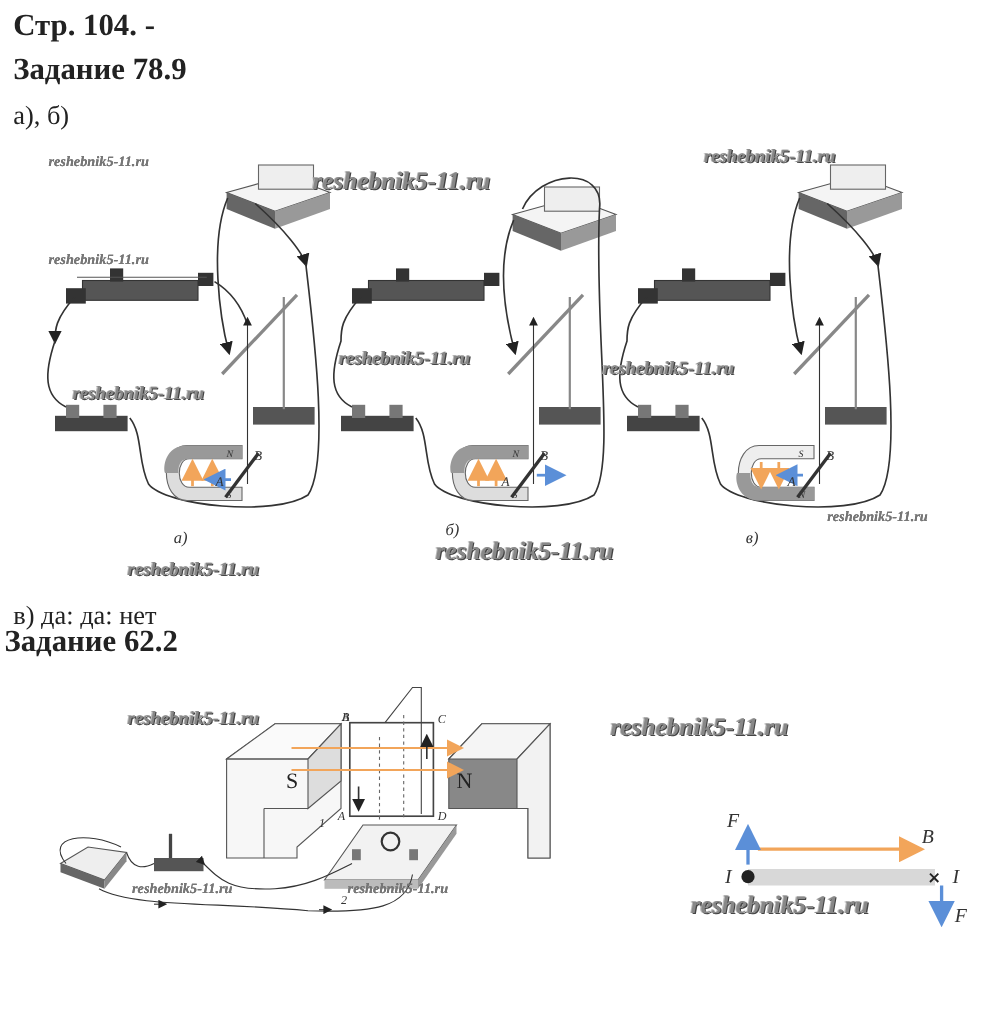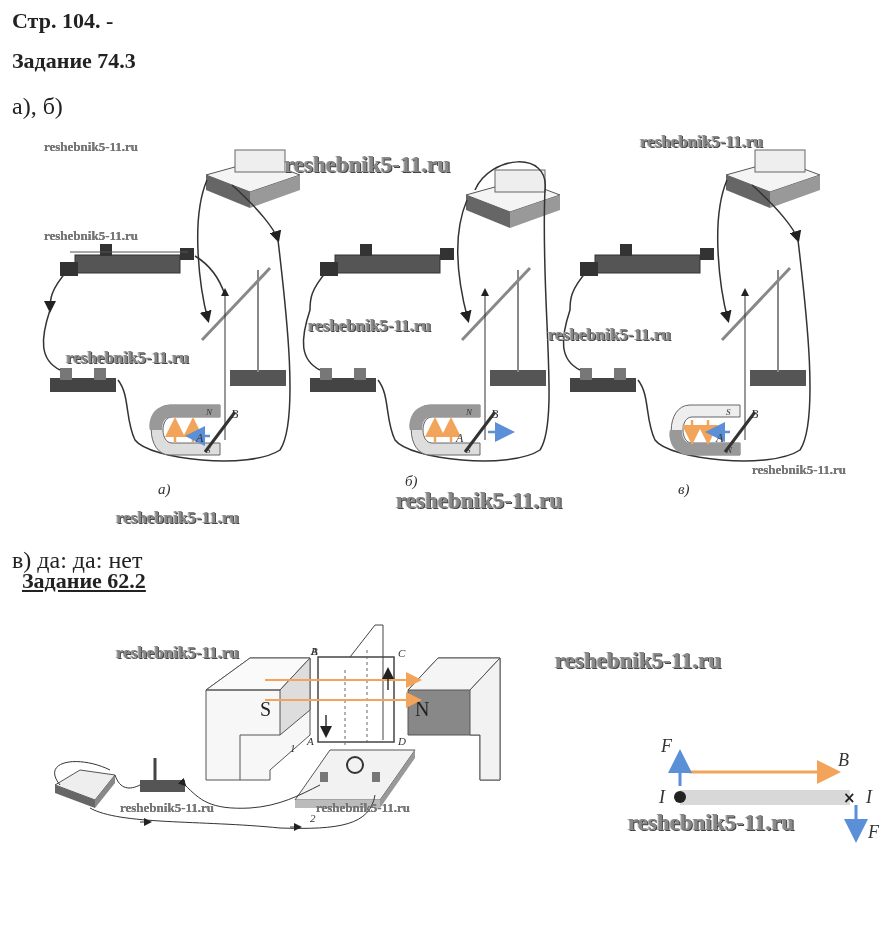--- a/index.html
+++ b/index.html
@@ -1,33 +1,33 @@
 <!DOCTYPE html>
 <html><head>
 <meta charset="utf-8">
 <style>
   html,body{margin:0;padding:0;background:#fff;}
   body{width:896px;height:931px;position:relative;overflow:hidden;font-family:"Liberation Serif",serif;color:#222;}
   .txt{position:absolute;white-space:nowrap;}
-  .h{font-weight:bold;font-size:22px;}
+  .h{font-weight:bold;font-size:28px;}
   .p{font-size:24px;}
   .wm{position:absolute;white-space:nowrap;font-family:"Liberation Serif",serif;font-weight:bold;color:#888;letter-spacing:0px;
-      text-shadow:1px 1px 0 #444,-1px 0 0 #bbb;}
+      text-shadow:1px 1px 0 #444,-1px 0 0 #bbb;font-style:italic;}
   .wm.sm{font-size:13px;color:#777;text-shadow:0 0 0 #555;}
   .wm.md{font-size:17px;}
   .wm.lg{font-size:23px;}
   svg{position:absolute;left:0;top:0;}
   .cap{font-family:"Liberation Serif",serif;font-style:italic;fill:#333;}
   .lbl{font-family:"Liberation Serif",serif;font-style:italic;fill:#333;}
 </style>
 </head>
 <body>
 
 <div class="txt h" style="left:12px;top:8px;">Стр. 104. -</div>
-<div class="txt h" style="left:12px;top:48px;">Задание 74.3</div>
+<div class="txt h" style="left:12px;top:48px;">Задание 78.9</div>
 <div class="txt p" style="left:12px;top:93px;">а), б)</div>
 
 <svg width="896" height="520" viewBox="0 0 896 520">
   <defs>
     <marker id="ah" markerWidth="8" markerHeight="8" refX="6" refY="4" orient="auto">
         <path d="M0,0 L8,4 L0,8 z" fill="#222"></path>
       </marker>
     <marker id="ao" markerWidth="8" markerHeight="8" refX="6" refY="4" orient="auto">
         <path d="M0,0 L8,4 L0,8 z" fill="#f2a55a"></path>
       </marker>
@@ -146,21 +146,21 @@
     <line x1="188" y1="420" x2="188" y2="440" stroke="#f2a55a" stroke-width="2.5" marker-end="url(#ao)"></line>
     <line x1="210" y1="432" x2="190" y2="432" stroke="#5b8fd8" stroke-width="2.5" marker-end="url(#ab)"></line>
     <line x1="205" y1="452" x2="235" y2="412" stroke="#333" stroke-width="3"></line>
     <text x="196" y="442" font-size="12" class="lbl">A</text>
     <text x="231" y="418" font-size="12" class="lbl">B</text>
     <text x="158" y="494" font-size="15" class="cap">в)</text>
   </g>
 </svg>
 
 <div class="txt p" style="left:12px;top:525px;margin-top:22px;">в) да: да: нет</div>
-<div class="txt h" style="left:22px;top:568px;text-decoration:underline;">Задание 62.2</div>
+<div class="txt h" style="left:4px;top:568px;">Задание 62.2</div>
 
 <svg width="896" height="931" viewBox="0 0 896 931" style="pointer-events:none">
   <defs>
     <marker id="ah2" markerWidth="8" markerHeight="8" refX="6" refY="4" orient="auto">
         <path d="M0,0 L8,4 L0,8 z" fill="#222"></path>
       </marker>
     <marker id="ao2" markerWidth="8" markerHeight="8" refX="6" refY="4" orient="auto">
         <path d="M0,0 L8,4 L0,8 z" fill="#f2a55a"></path>
       </marker>
     <marker id="ab2" markerWidth="8" markerHeight="8" refX="5" refY="4" orient="auto">

